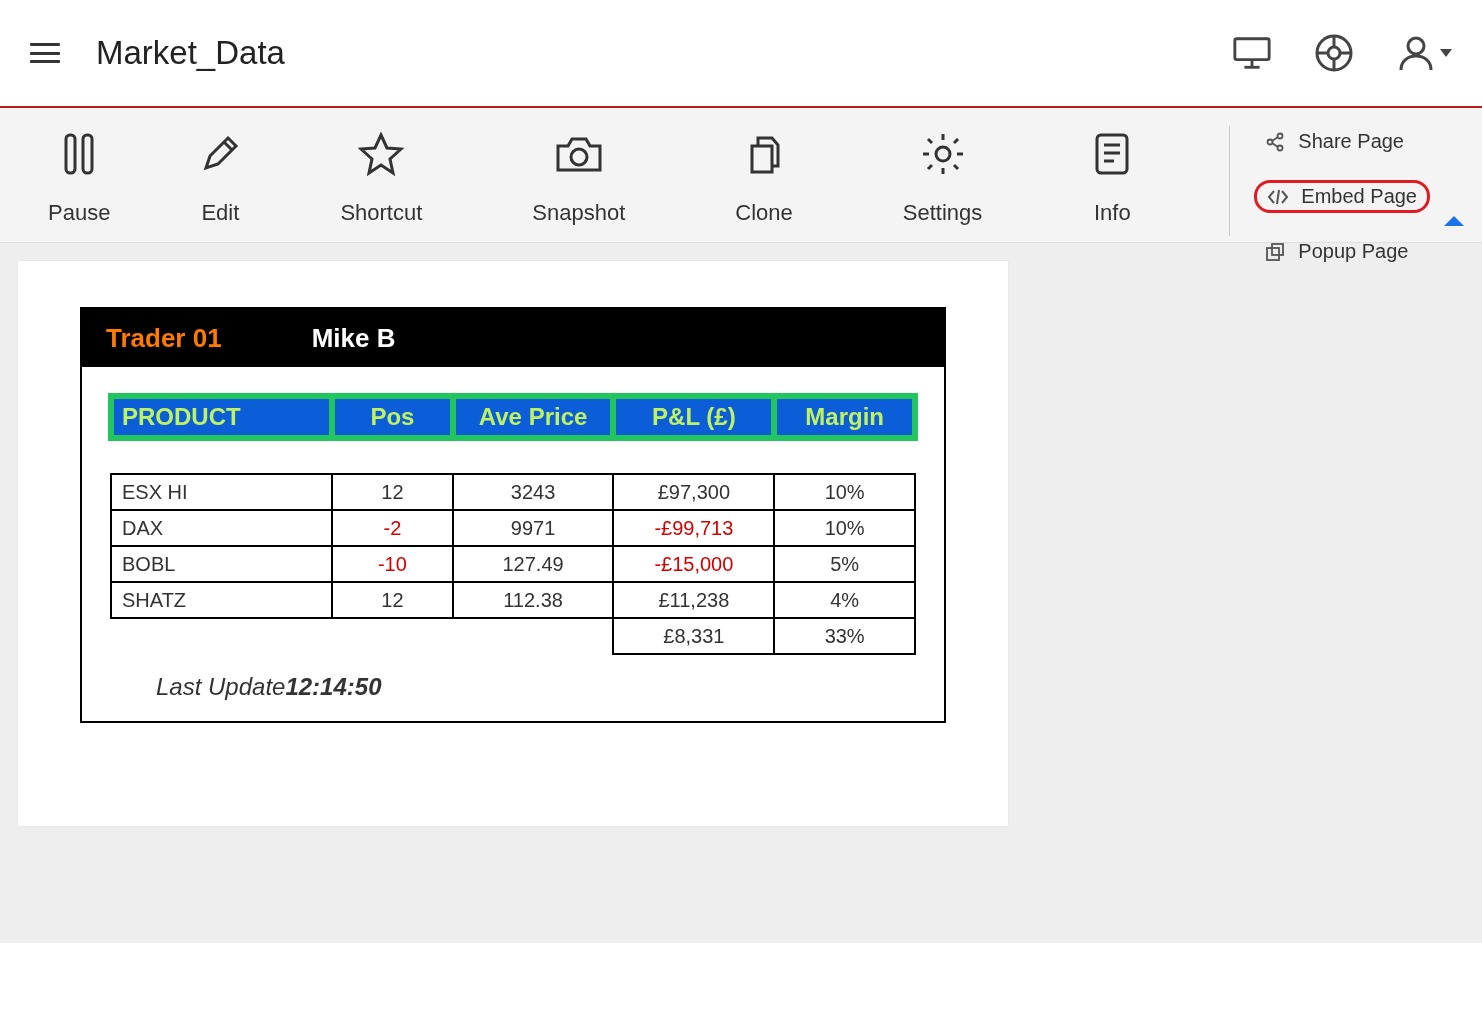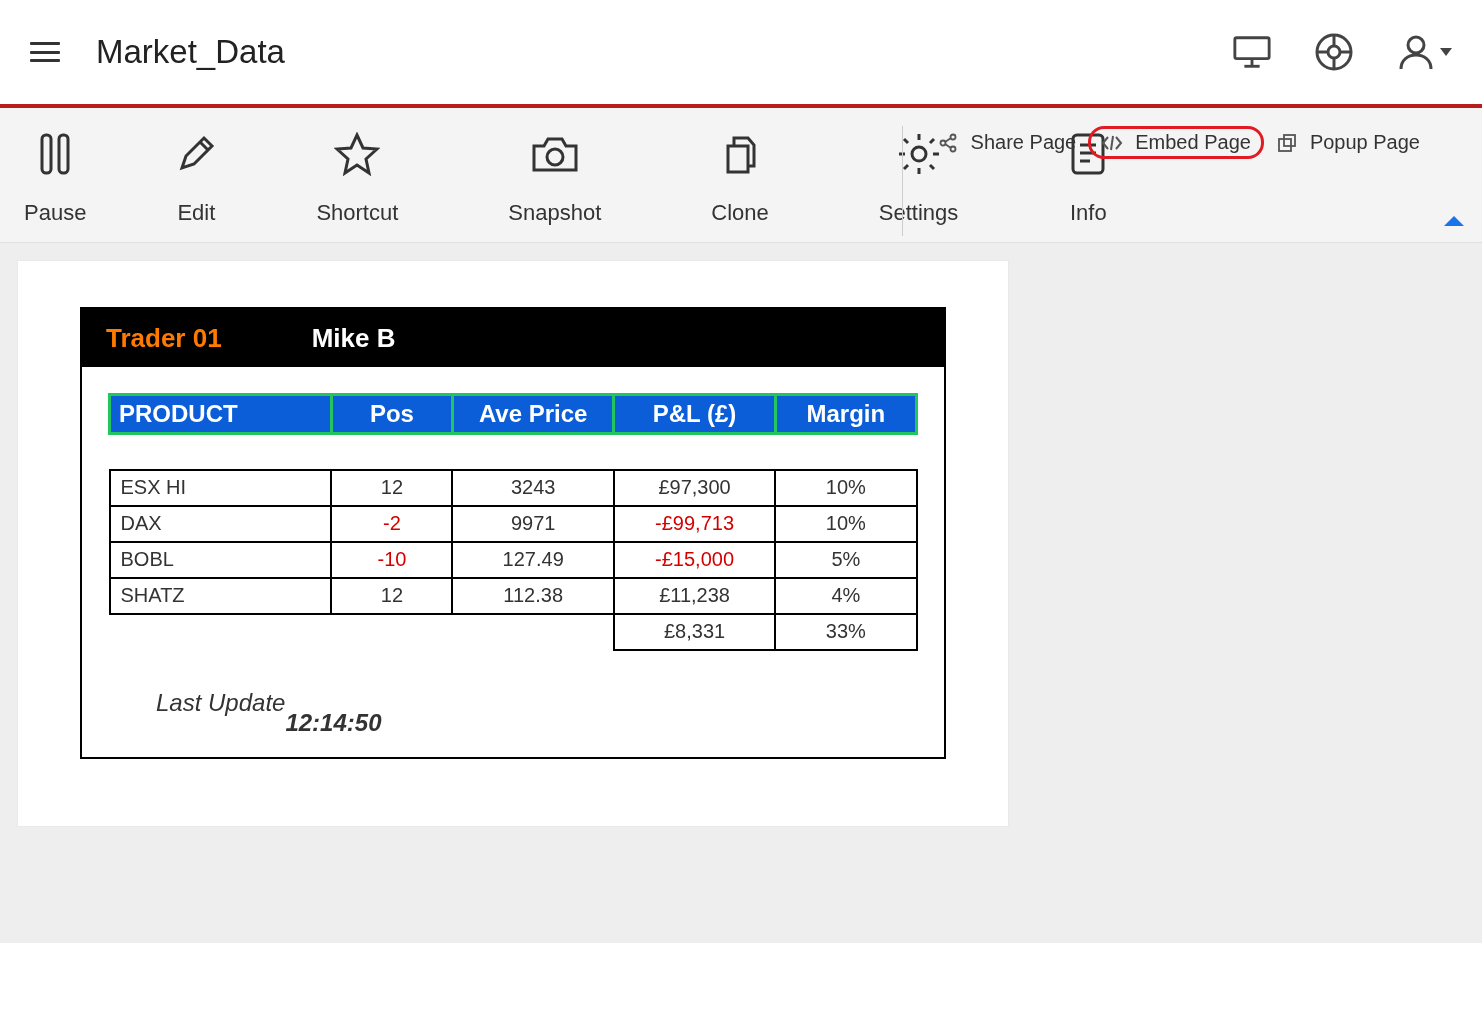--- a/index.html
+++ b/index.html
@@ -10,21 +10,21 @@
     color: #333;
     width: 1482px;
   }
 
   
   .topbar {
     display: flex;
     align-items: center;
     height: 108px;
     padding: 0 30px 0 22px;
-    border-bottom: 4px solid #b91c1c;
+    border-bottom: 2px solid #b91c1c;
     position: relative;
   }
   .hamburger { width: 46px; height: 46px; display:flex; align-items:center; justify-content:center; cursor:pointer; }
   .hamburger-lines { width: 30px; height: 20px; display:flex; flex-direction:column; justify-content:space-between; }
   .hamburger-lines span { display:block; height:3px; background:#333; border-radius:1px; }
   .page-title { font-size: 33px; font-weight: 400; margin-left: 28px; color:#222; }
   .topbar-spacer { flex: 1 1 auto; }
   .topbar-icons { display:flex; align-items:center; gap: 42px; }
   .top-icon { width: 40px; height: 40px; display:flex; align-items:center; justify-content:center; cursor:pointer; color:#444;}
   .top-icon svg { stroke:#444; }
@@ -34,21 +34,21 @@
   
   .toolbar-wrap {
     background: #f4f4f4;
     border-bottom: 1px solid #e0e0e0;
     position: relative;
     padding: 22px 0 16px 0;
   }
   .toolbar {
     display:flex;
     align-items:flex-start;
-    padding-left: 24px;
+    padding-left: 48px;
   }
   .tool-btn {
     display:flex;
     flex-direction:column;
     align-items:center;
     justify-content:flex-start;
     gap: 22px;
     cursor:pointer;
     color:#333;
   }
@@ -60,21 +60,21 @@
   .tb-gap-l { width: 110px; }
 
   .side-links-wrap {
     position: absolute;
     right: 52px;
     top: 18px;
     display:flex;
     align-items:flex-start;
   }
   .vsep { width:1px; height:110px; background:#ccc; margin-right: 24px; }
-  .side-links { display:flex; gap: 2px; }
+  .side-links { display:flex; flex-direction:column; gap: 23px; }
   .side-link {
     display:flex; align-items:center; gap:12px;
     font-size: 20px; color:#333; cursor:pointer;
     padding: 4px 10px; border-radius: 14px;
     white-space: nowrap;
   }
   .side-link .sl-ico { width:22px; height:22px; display:flex; align-items:center; justify-content:center; color:#555; }
   .side-link.highlight {
     border: 3px solid #e01b24;
     border-radius: 16px;
@@ -120,26 +120,26 @@
   }
   .card-header .trader-id { color:#ff7a00; margin-right: 90px; }
   .card-body { padding: 26px 26px 20px 26px; }
 
   table.data-tbl {
     border-collapse: collapse;
     width: 100%;
   }
   .data-tbl thead th {
     background:#0b5ed7;
-    color:#ffffff;
+    color:#bef264;
     font-size: 24px;
     font-weight:bold;
     text-align:center;
     padding: 4px 14px;
-    border: 3px solid #22c55e;
+    border: 6px solid #22c55e;
     white-space: nowrap;
   }
   .data-tbl thead th.prod { text-align:left; padding-left:8px; }
   .data-tbl tbody td {
     border: 2px solid #000;
     font-size: 20px;
     padding: 0 10px;
     height: 36px;
     text-align:center;
     white-space: nowrap;
@@ -150,21 +150,21 @@
   .neg { color:#d40000; }
 
   .last-update-row {
     display:flex;
     align-items:center;
     margin-top: 18px;
     padding-left: 48px;
     font-size: 24px;
   }
   .last-update-lbl { font-style: italic; }
-  .last-update-val { font-weight:bold; font-style: italic; margin-top: 40px; }
+  .last-update-val { font-weight:bold; font-style: italic; }
 </style>
 </head>
 <body>
 
 <div class="topbar">
   <div class="hamburger">
     <div class="hamburger-lines">
         <span></span>
         <span></span>
         <span></span>

